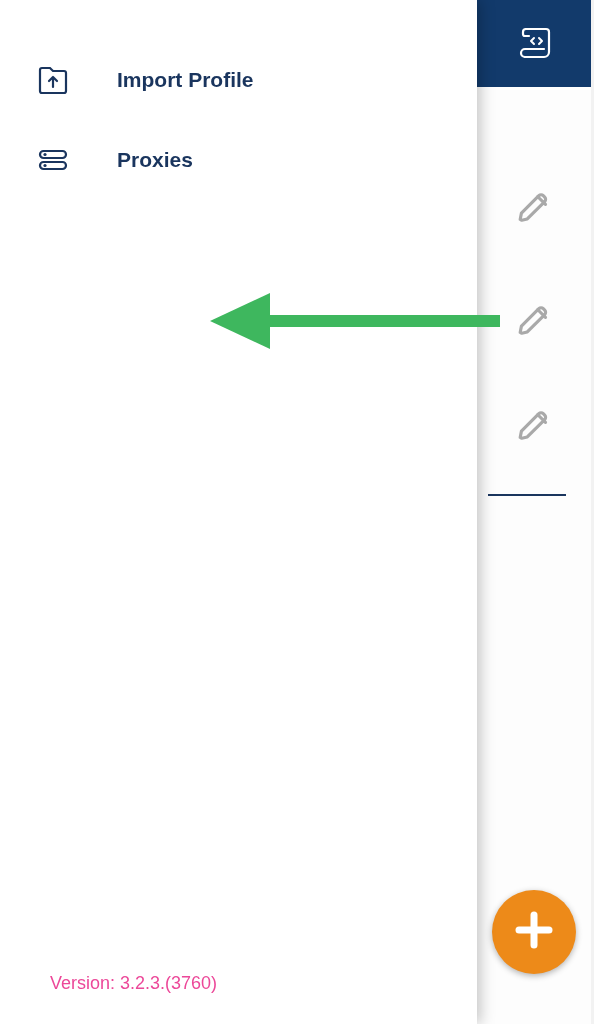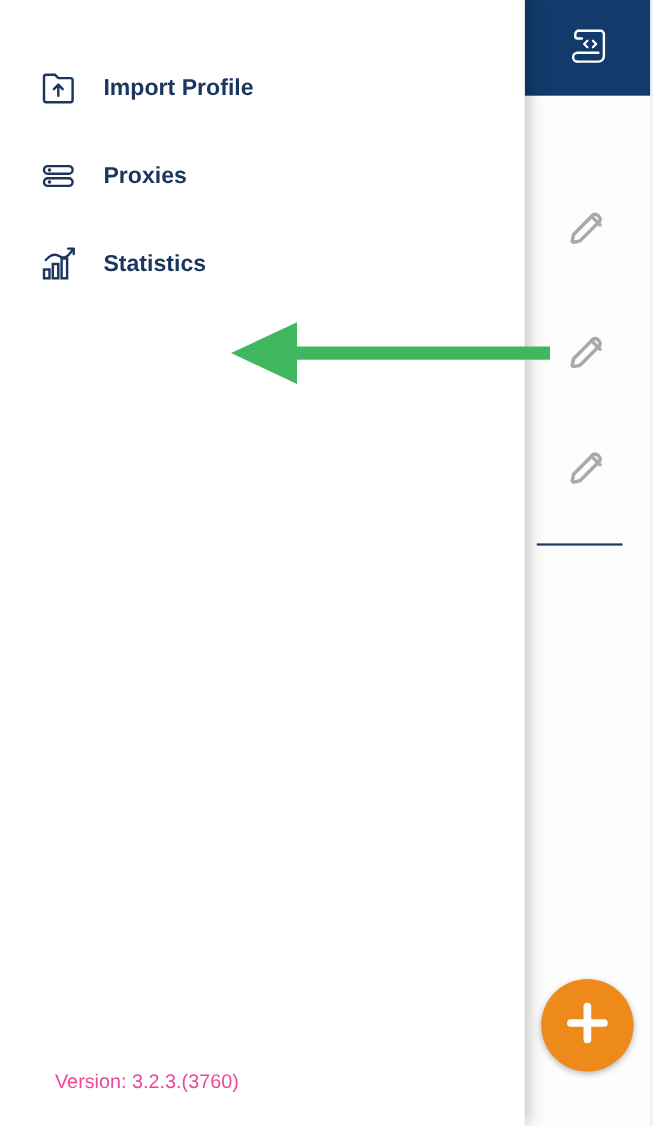--- a/index.html
+++ b/index.html
@@ -69,21 +69,21 @@
   }
   .menu-item .icon-slot {
     width: 38px;
     height: 38px;
     display: flex;
     align-items: center;
     justify-content: center;
     color: #1a355e;
   }
   .menu-item .label {
-    margin-left: 22px;
+    margin-left: 45px;
     font-size: 21px;
     font-weight: 600;
     color: #1a355e;
   }
   .menu-item .label.underline {
     text-decoration: underline;
   }
   .version {
     position: absolute;
     left: 50px;
@@ -189,32 +189,20 @@
             <rect x="4" y="19" width="26" height="7" rx="3.5" stroke="#1a355e" stroke-width="2.2"></rect>
             <circle cx="9" cy="11.5" r="1.6" fill="#1a355e"></circle>
             <circle cx="9" cy="22.5" r="1.6" fill="#1a355e"></circle>
           </svg>
         </span>
         <span class="label">Proxies</span>
       </div>
 
 
 
-      <div class="menu-item">
-        <span class="icon-slot">
-          <svg width="34" height="34" viewBox="0 0 34 34" fill="none">
-            <rect x="4" y="22" width="5" height="8" stroke="#1a355e" stroke-width="2.2" fill="none"></rect>
-            <rect x="12" y="17" width="5" height="13" stroke="#1a355e" stroke-width="2.2" fill="none"></rect>
-            <rect x="20" y="12" width="5" height="18" stroke="#1a355e" stroke-width="2.2" fill="none"></rect>
-            <path d="M5 14 Q12 6 18 10 T30 4" stroke="#1a355e" stroke-width="2.2" fill="none"></path>
-            <path d="M26 3 L31 3 L31 8" stroke="#1a355e" stroke-width="2.2" fill="none" stroke-linecap="round" stroke-linejoin="round"></path>
-          </svg>
-        </span>
-        <span class="label">Statistics</span>
-      </div>
 
 
     </div>
 
     <div class="version">Version: 3.2.3.(3760)</div>
   </div>
 
   <div class="arrow-annot">
     <svg width="300" height="64" viewBox="0 0 300 64">
       <polygon points="0,32 60,4 60,60" fill="#3eb75e"></polygon>

